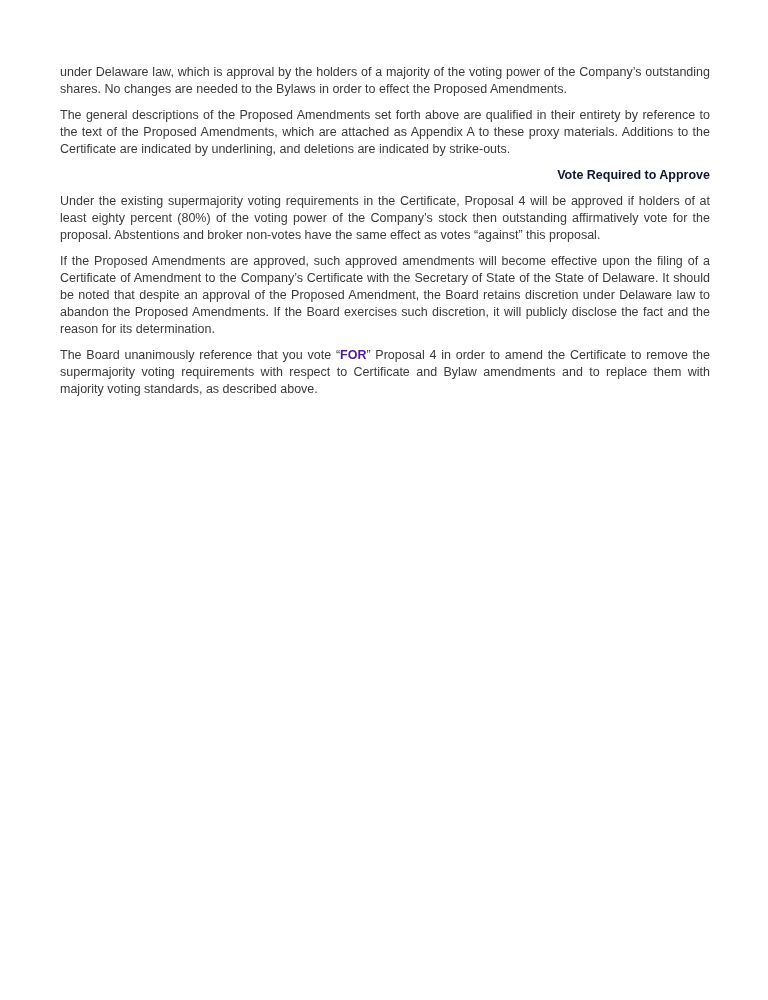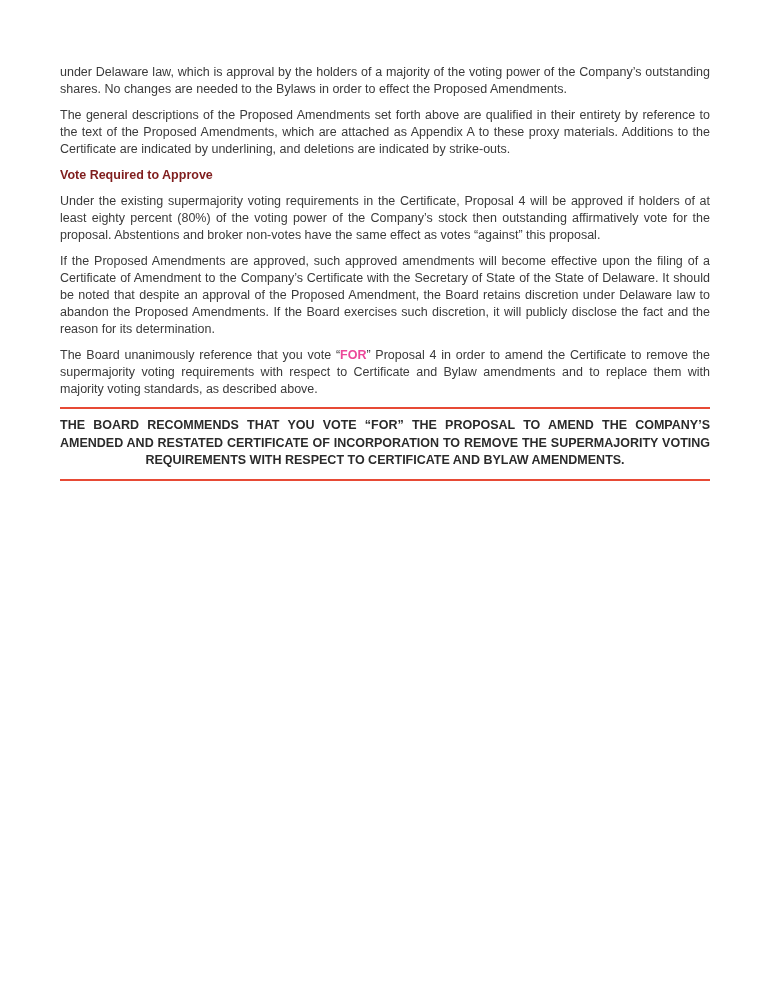--- a/index.html
+++ b/index.html
@@ -28,40 +28,41 @@
     line-height: 17px;
     text-align: justify;
     margin: 0 0 9px 0;
     color: #3a3a3a;
   }
   .content h3 {
     font-size: 12.5px;
     line-height: 17px;
     font-weight: bold;
     margin: 4px 0 9px 0;
-    color: #7f1d1d;
+    color: #0f172a;
+    text-align: right;
   }
   .rec-box {
     margin-top: 5px;
     border-top: 2.5px solid var(--rule-color, #e74a35);
     border-bottom: 2.5px solid var(--rule-color, #e74a35);
     padding: 8px 0 9px 0;
   }
   .rec-box p {
     font-size: 12.5px;
     line-height: 17.5px;
     font-weight: bold;
     color: #2b2b2b;
     text-align: justify;
     text-align-last: center;
     margin: 0;
   }
   .bold-inline {
     font-weight: bold;
-    color: #ec4899;
+    color: #4c1d95;
   }
   .page-number {
     position: absolute;
     top: 912px;
     left: 0;
     width: 768px;
     text-align: left;
     font-size: 10px;
     color: #3a3a3a;
   }
@@ -78,20 +79,17 @@
 
     <h3>Vote Required to Approve</h3>
 
     <p>Under the existing supermajority voting requirements in the Certificate, Proposal 4 will be approved if holders of at least eighty percent (80%) of the voting power of the Company’s stock then outstanding affirmatively vote for the proposal. Abstentions and broker non-votes have the same effect as votes “against” this proposal.</p>
 
 
     <p>If the Proposed Amendments are approved, such approved amendments will become effective upon the filing of a Certificate of Amendment to the Company’s Certificate with the Secretary of State of the State of Delaware. It should be noted that despite an approval of the Proposed Amendment, the Board retains discretion under Delaware law to abandon the Proposed Amendments. If the Board exercises such discretion, it will publicly disclose the fact and the reason for its determination.</p>
 
     <p><span>The Board unanimously reference that you vote “</span><span class="bold-inline">FOR</span><span>” Proposal 4 in order to amend the Certificate to remove the supermajority voting requirements with respect to Certificate and Bylaw amendments and to replace them with majority voting standards, as described above.</span></p>
 
-    <div class="rec-box">
-      <p>THE BOARD RECOMMENDS THAT YOU VOTE “FOR” THE PROPOSAL TO AMEND THE COMPANY’S AMENDED AND RESTATED CERTIFICATE OF INCORPORATION TO REMOVE THE SUPERMAJORITY VOTING REQUIREMENTS WITH RESPECT TO CERTIFICATE AND BYLAW AMENDMENTS.</p>
-    </div>
 
   </div>
 
   <div class="page-number">52</div>
 </div>
 
 </body></html>

